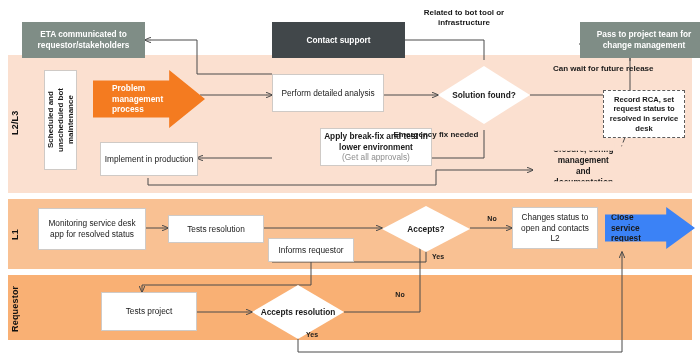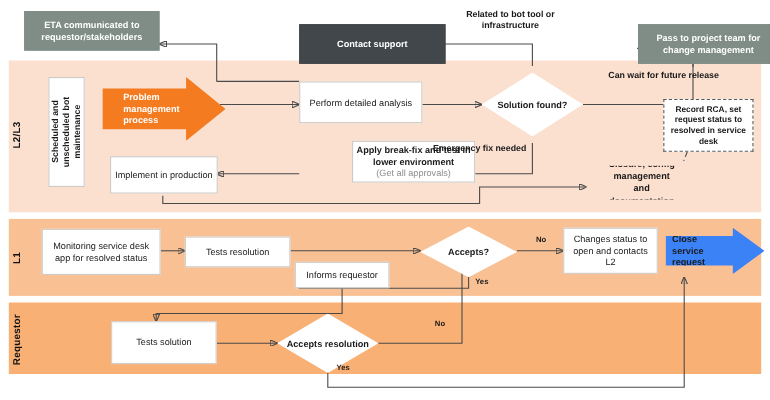--- a/index.html
+++ b/index.html
@@ -224,21 +224,21 @@
 
     <path d="M311,252 L311,285 L142,285 L142,292" marker-end="url(#ah)"></path>
 
     <path d="M197,312 L252,312" marker-end="url(#ah)"></path>
 
     <path d="M344,312 L420,312 L420,240" marker-end="url(#ah)"></path>
 
     <path d="M298,335 L298,352 L622,352 L622,252" marker-end="url(#ah)"></path>
   </svg>
 
-  <div class="node box-gray" style="left:22px;  top:10px;  width:123px; height:36px;">ETA communicated to requestor/stakeholders</div>
+  <div class="node box-gray" style="left:22px;  top:22px;  width:123px; height:36px;">ETA communicated to requestor/stakeholders</div>
 
   <div class="node box-dark" style="left:272px; top:22px; width:133px; height:36px;">Contact support</div>
 
   <div class="node box-gray" style="left:580px; top:22px; width:128px; height:36px;">Pass to project team for change management</div>
 
   <div class="vtext" style="left:44px; top:70px; width:33px; height:100px;">
     <span>Scheduled and unscheduled bot maintenance</span>
   </div>
 
   <div class="chevron chevron-orange" style="left:93px; top:70px; width:112px; height:58px;">
@@ -273,21 +273,21 @@
   <div class="diamond" style="left:382px; top:206px; width:88px; height:46px;">
     <span>Accepts?</span>
   </div>
 
   <div class="node box-white" style="left:512px; top:207px; width:86px; height:42px;">Changes status to open and contacts L2</div>
 
   <div class="chevron chevron-white" style="left:605px; top:207px; width:90px; height:42px;">
     <div class="ctext" style="padding-left:6px; padding-right:34%;">Close service request</div>
   </div>
 
-  <div class="node box-white" style="left:101px; top:292px; width:96px; height:39px;">Tests solution</div>
+  <div class="node box-white" style="left:101px; top:292px; width:96px; height:39px;">Tests project</div>
 
   <div class="diamond" style="left:252px; top:285px; width:92px; height:54px;">
     <span>Accepts resolution</span>
   </div>
 
   <div class="edge-label" style="left:553px; top:64px; width:140px; text-align:left;">Can wait for future release</div>
 
   <div class="edge-label" style="left:404px; top:8px; width:120px;">Related to bot  tool or infrastructure</div>
 
   <div class="edge-label" style="left:386px; top:130px; width:100px;">Emergency fix needed</div>

